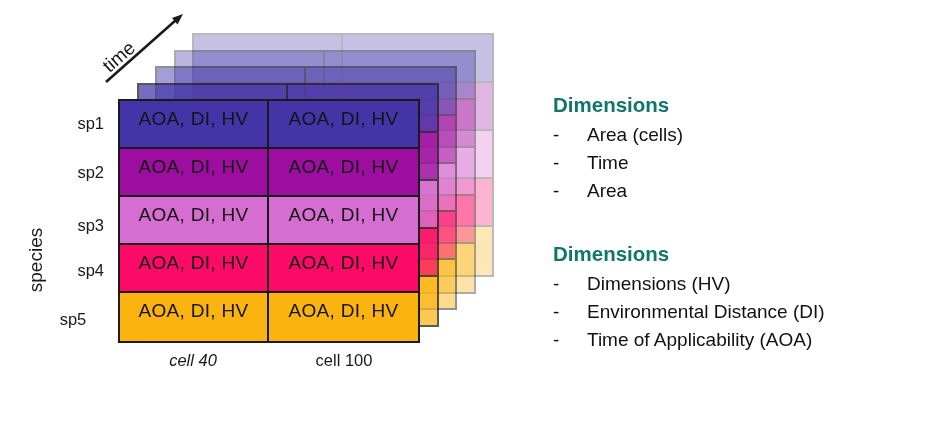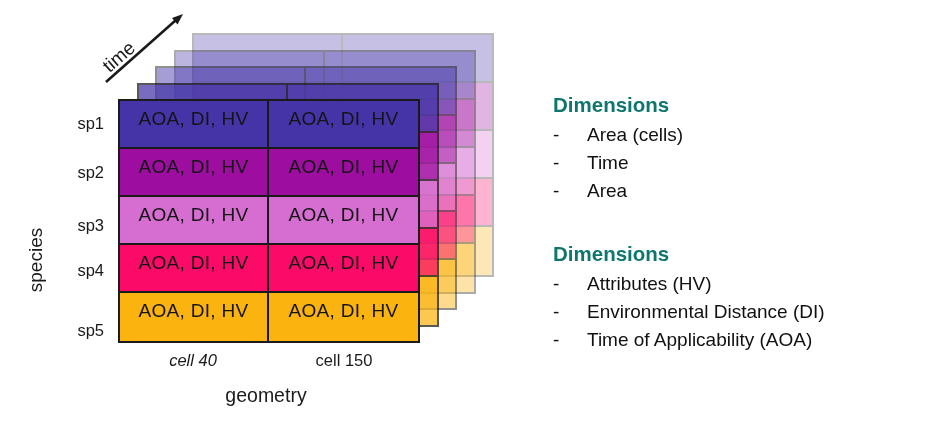--- a/index.html
+++ b/index.html
@@ -158,29 +158,28 @@
           <div class="cell last-row" style="background: rgb(251, 179, 16);">AOA, DI, HV</div>
           <div class="cell last-col last-row" style="background: rgb(251, 179, 16);">AOA, DI, HV</div>
         </div>
       </div>
 
     <div id="row-labels">
         <div class="row-label" style="top: 113px;">sp1</div>
         <div class="row-label" style="top: 162px;">sp2</div>
         <div class="row-label" style="top: 215px;">sp3</div>
         <div class="row-label" style="top: 260px;">sp4</div>
-        <div class="row-label" style="top: 320px;">sp5</div>
+        <div class="row-label" style="top: 309px; text-align: center;">sp5</div>
       </div>
 
     <div id="col-labels">
         <div class="col-label" style="left: 138px; font-style: italic;">cell 40</div>
-        <div class="col-label" style="left: 289px;">cell 150</div>
-      </div>
-
-    <div class="axis-label geometry-label">geometry</div>
+        <div class="col-label" style="left: 289px;">cell 100</div>
+      </div>
+
   </div>
 
   <div class="legend" id="legend">
       <div class="legend-section">
         <div class="legend-title">Dimensions</div>
         <div class="legend-item">
           <span class="legend-bullet">-</span>
           <span class="legend-item-text">Area (cells)</span>
         </div>
         <div class="legend-item">
@@ -189,21 +188,21 @@
         </div>
         <div class="legend-item">
           <span class="legend-bullet">-</span>
           <span class="legend-item-text">Area</span>
         </div>
       </div>
       <div class="legend-section">
         <div class="legend-title">Dimensions</div>
         <div class="legend-item">
           <span class="legend-bullet">-</span>
-          <span class="legend-item-text">Attributes (HV)</span>
+          <span class="legend-item-text">Dimensions (HV)</span>
         </div>
         <div class="legend-item">
           <span class="legend-bullet">-</span>
           <span class="legend-item-text">Environmental Distance (DI)</span>
         </div>
         <div class="legend-item">
           <span class="legend-bullet">-</span>
           <span class="legend-item-text">Time of Applicability (AOA)</span>
         </div>
       </div>

